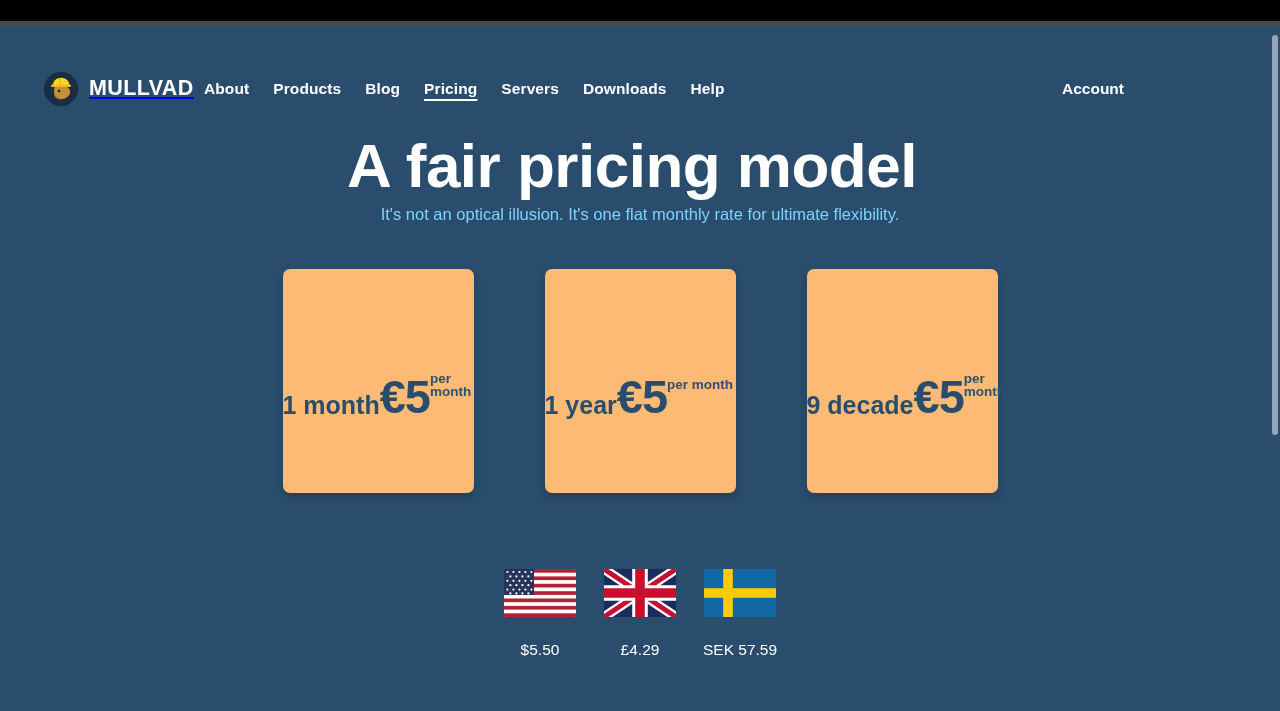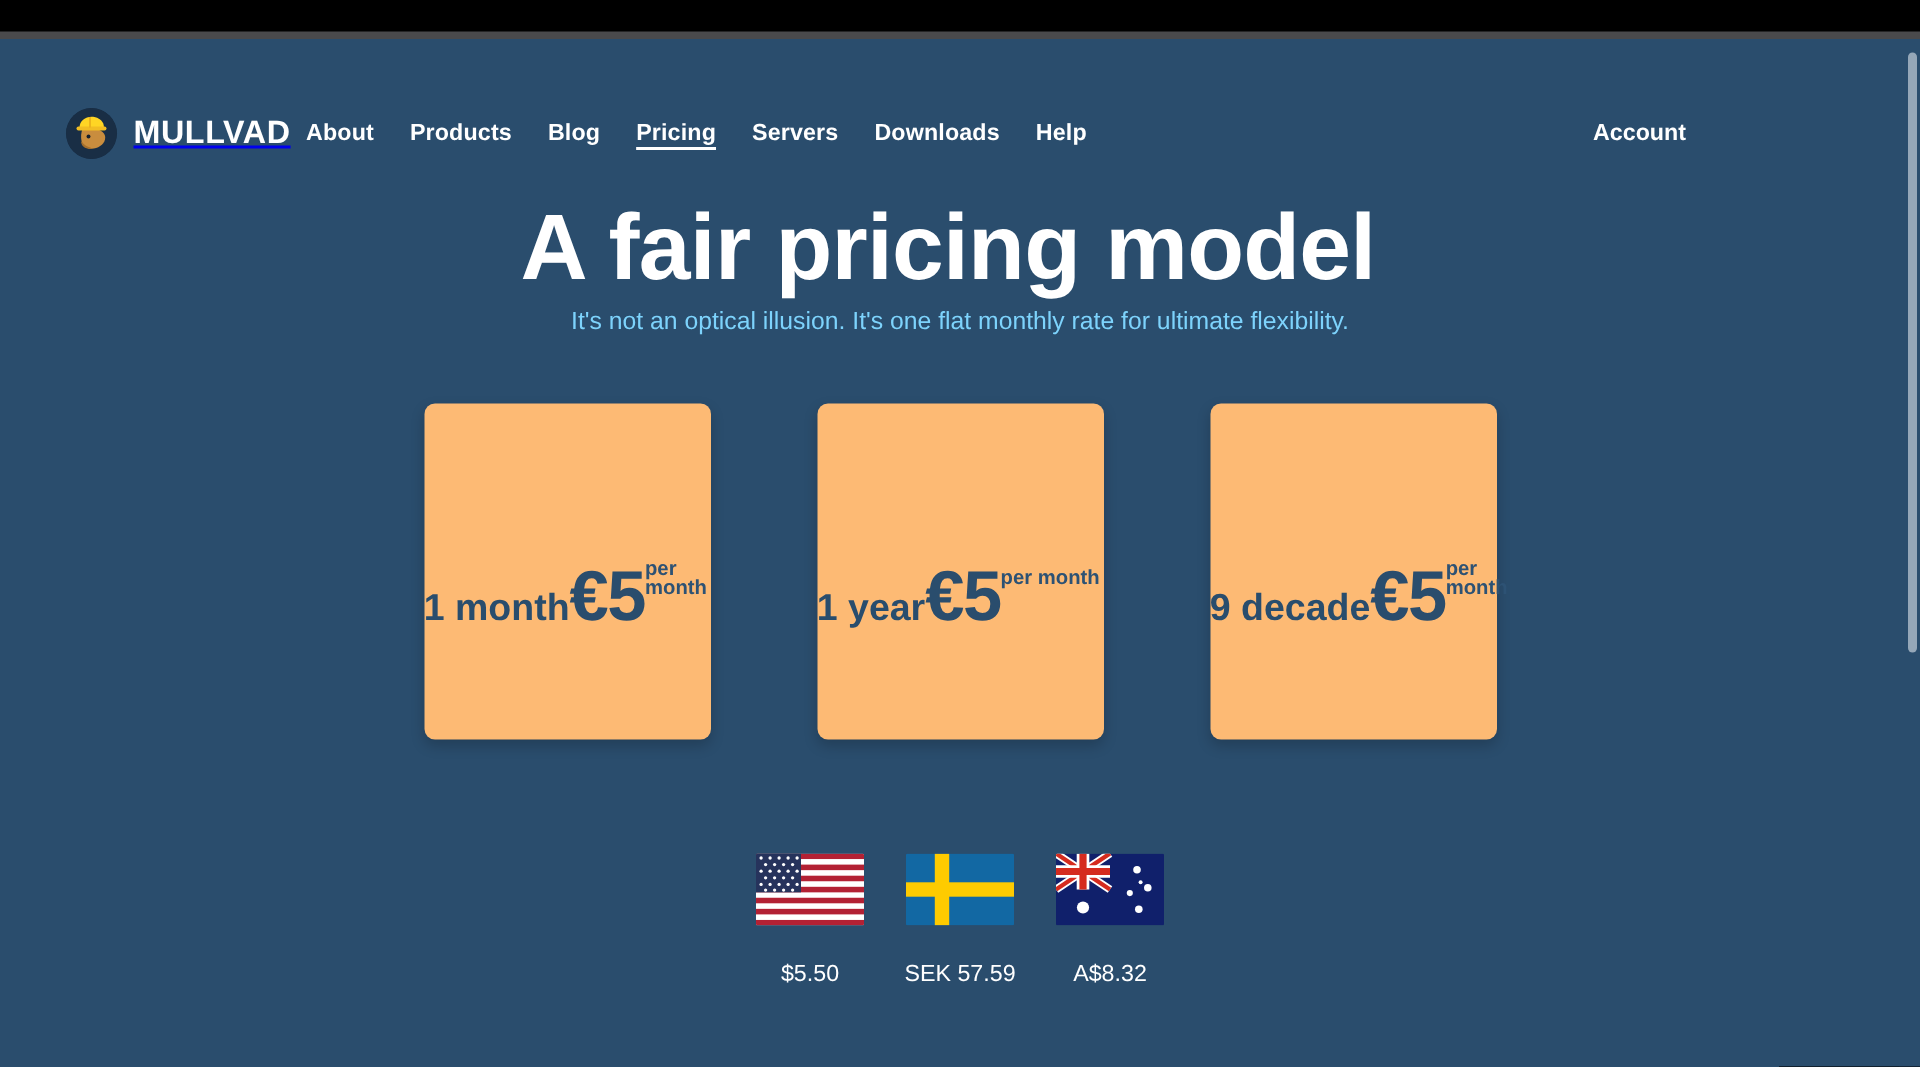--- a/index.html
+++ b/index.html
@@ -211,54 +211,44 @@
               <circle cx="6.4" cy="24.4" r="1.1"></circle>
                 <circle cx="12.4" cy="24.4" r="1.1"></circle>
                 <circle cx="18.4" cy="24.4" r="1.1"></circle>
                 <circle cx="24.4" cy="24.4" r="1.1"></circle>
             </g>
           </svg>
         </span>
         <span class="currency-label">$5.50</span>
       </div>
 
+      <div class="currency">
+        <span class="flag">
+          <svg width="72" height="48" viewBox="0 0 60 40" aria-hidden="true">
+            <rect width="60" height="40" fill="#1c2b5e"></rect>
+            <path d="M0,0 L60,40 M60,0 L0,40" stroke="#ffffff" stroke-width="8"></path>
+            <path d="M0,0 L60,40 M60,0 L0,40" stroke="#c8102e" stroke-width="4"></path>
+            <path d="M30,0 L30,40 M0,20 L60,20" stroke="#ffffff" stroke-width="13"></path>
+            <path d="M30,0 L30,40 M0,20 L60,20" stroke="#c8102e" stroke-width="8"></path>
+          </svg>
+        </span>
+        <span class="currency-label">£4.29</span>
+      </div>
 
       <div class="currency">
         <span class="flag">
           <svg width="72" height="48" viewBox="0 0 60 40" aria-hidden="true">
             <rect width="60" height="40" fill="#1268a3"></rect>
             <rect x="16" y="0" width="8" height="40" fill="#fecb00"></rect>
             <rect x="0" y="16" width="60" height="8" fill="#fecb00"></rect>
           </svg>
         </span>
         <span class="currency-label">SEK 57.59</span>
       </div>
 
-      <div class="currency">
-        <span class="flag">
-          <svg width="72" height="48" viewBox="0 0 60 40" aria-hidden="true">
-            <rect width="60" height="40" fill="#10206b"></rect>
-            <g>
-              <path d="M0,0 L30,20 M30,0 L0,20" stroke="#ffffff" stroke-width="4.5"></path>
-              <path d="M0,0 L30,20 M30,0 L0,20" stroke="#d52b1e" stroke-width="2.4"></path>
-              <path d="M15,0 L15,20 M0,10 L30,10" stroke="#ffffff" stroke-width="7"></path>
-              <path d="M15,0 L15,20 M0,10 L30,10" stroke="#d52b1e" stroke-width="4"></path>
-            </g>
-            <g fill="#ffffff">
-              <circle cx="15" cy="30" r="3.4"></circle>
-              <circle cx="45" cy="9" r="2.1"></circle>
-              <circle cx="51" cy="19" r="2.1"></circle>
-              <circle cx="41" cy="22" r="1.7"></circle>
-              <circle cx="46" cy="31" r="2.1"></circle>
-              <circle cx="47" cy="16" r="1.1"></circle>
-            </g>
-          </svg>
-        </span>
-        <span class="currency-label">A$8.32</span>
-      </div>
 
     </div>
 
     <div class="scrollbar-track">
       <div class="scrollbar-thumb"></div>
     </div>
 
   </div>
 </div>
 

